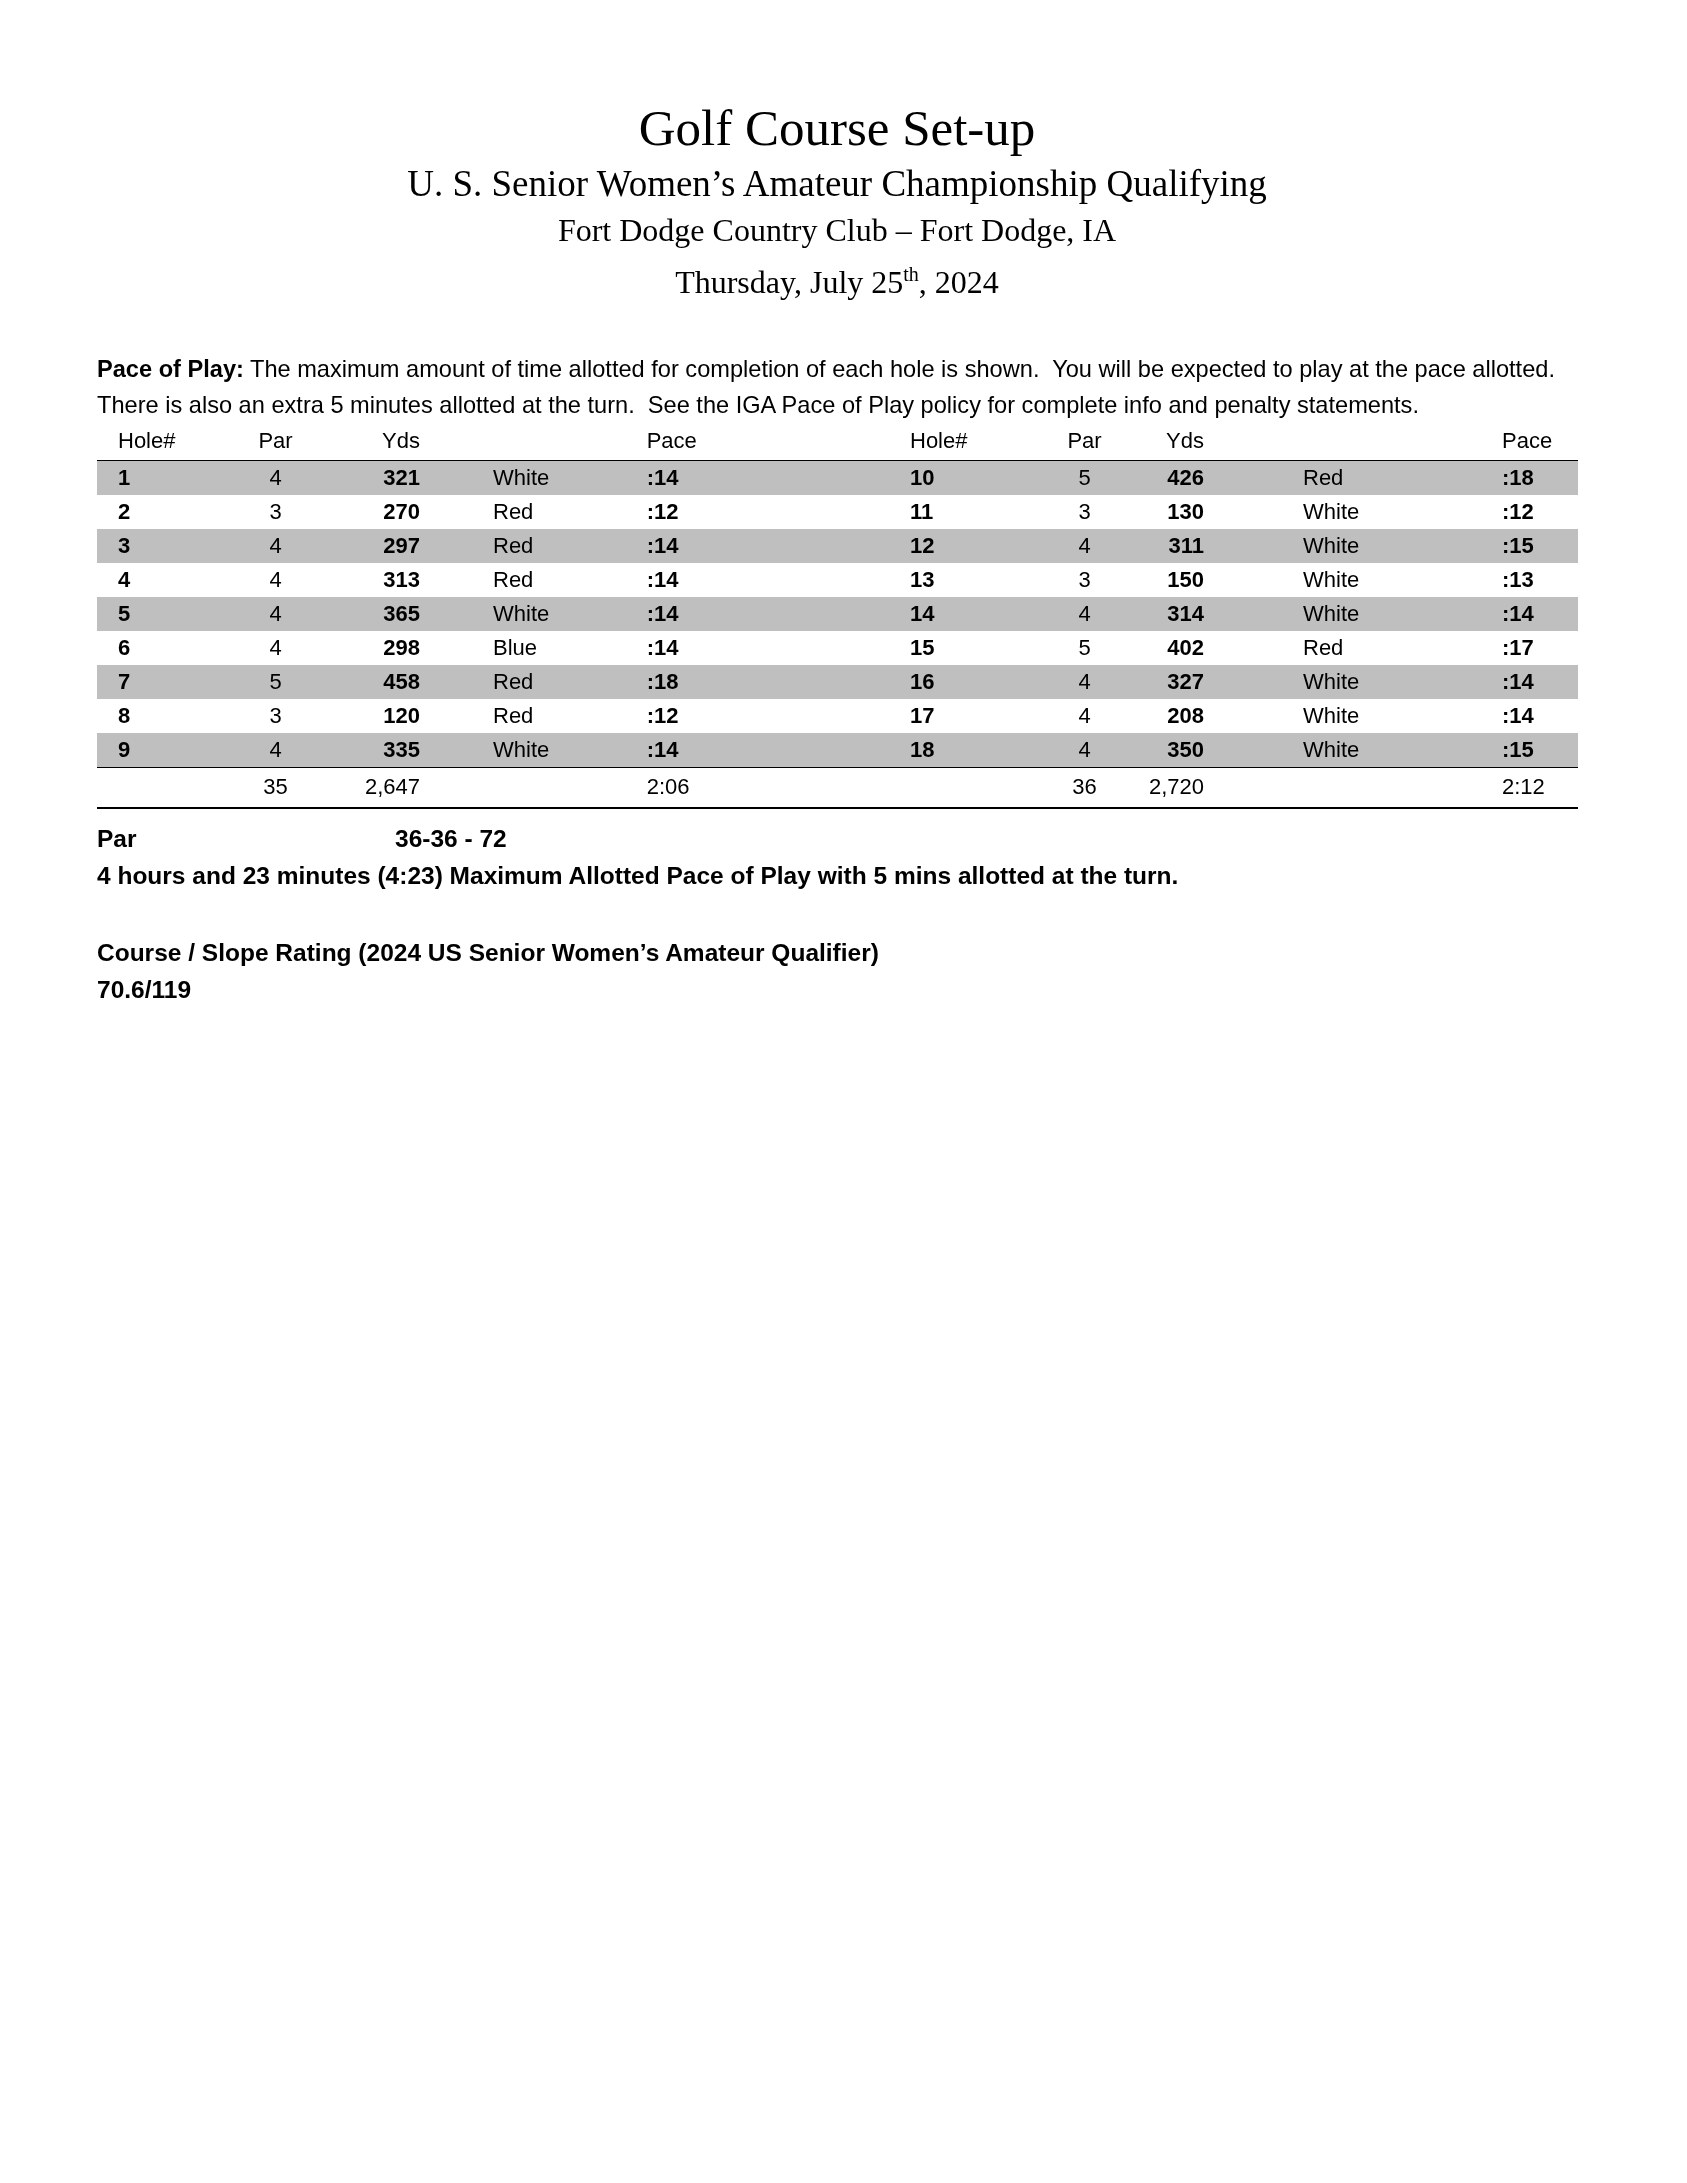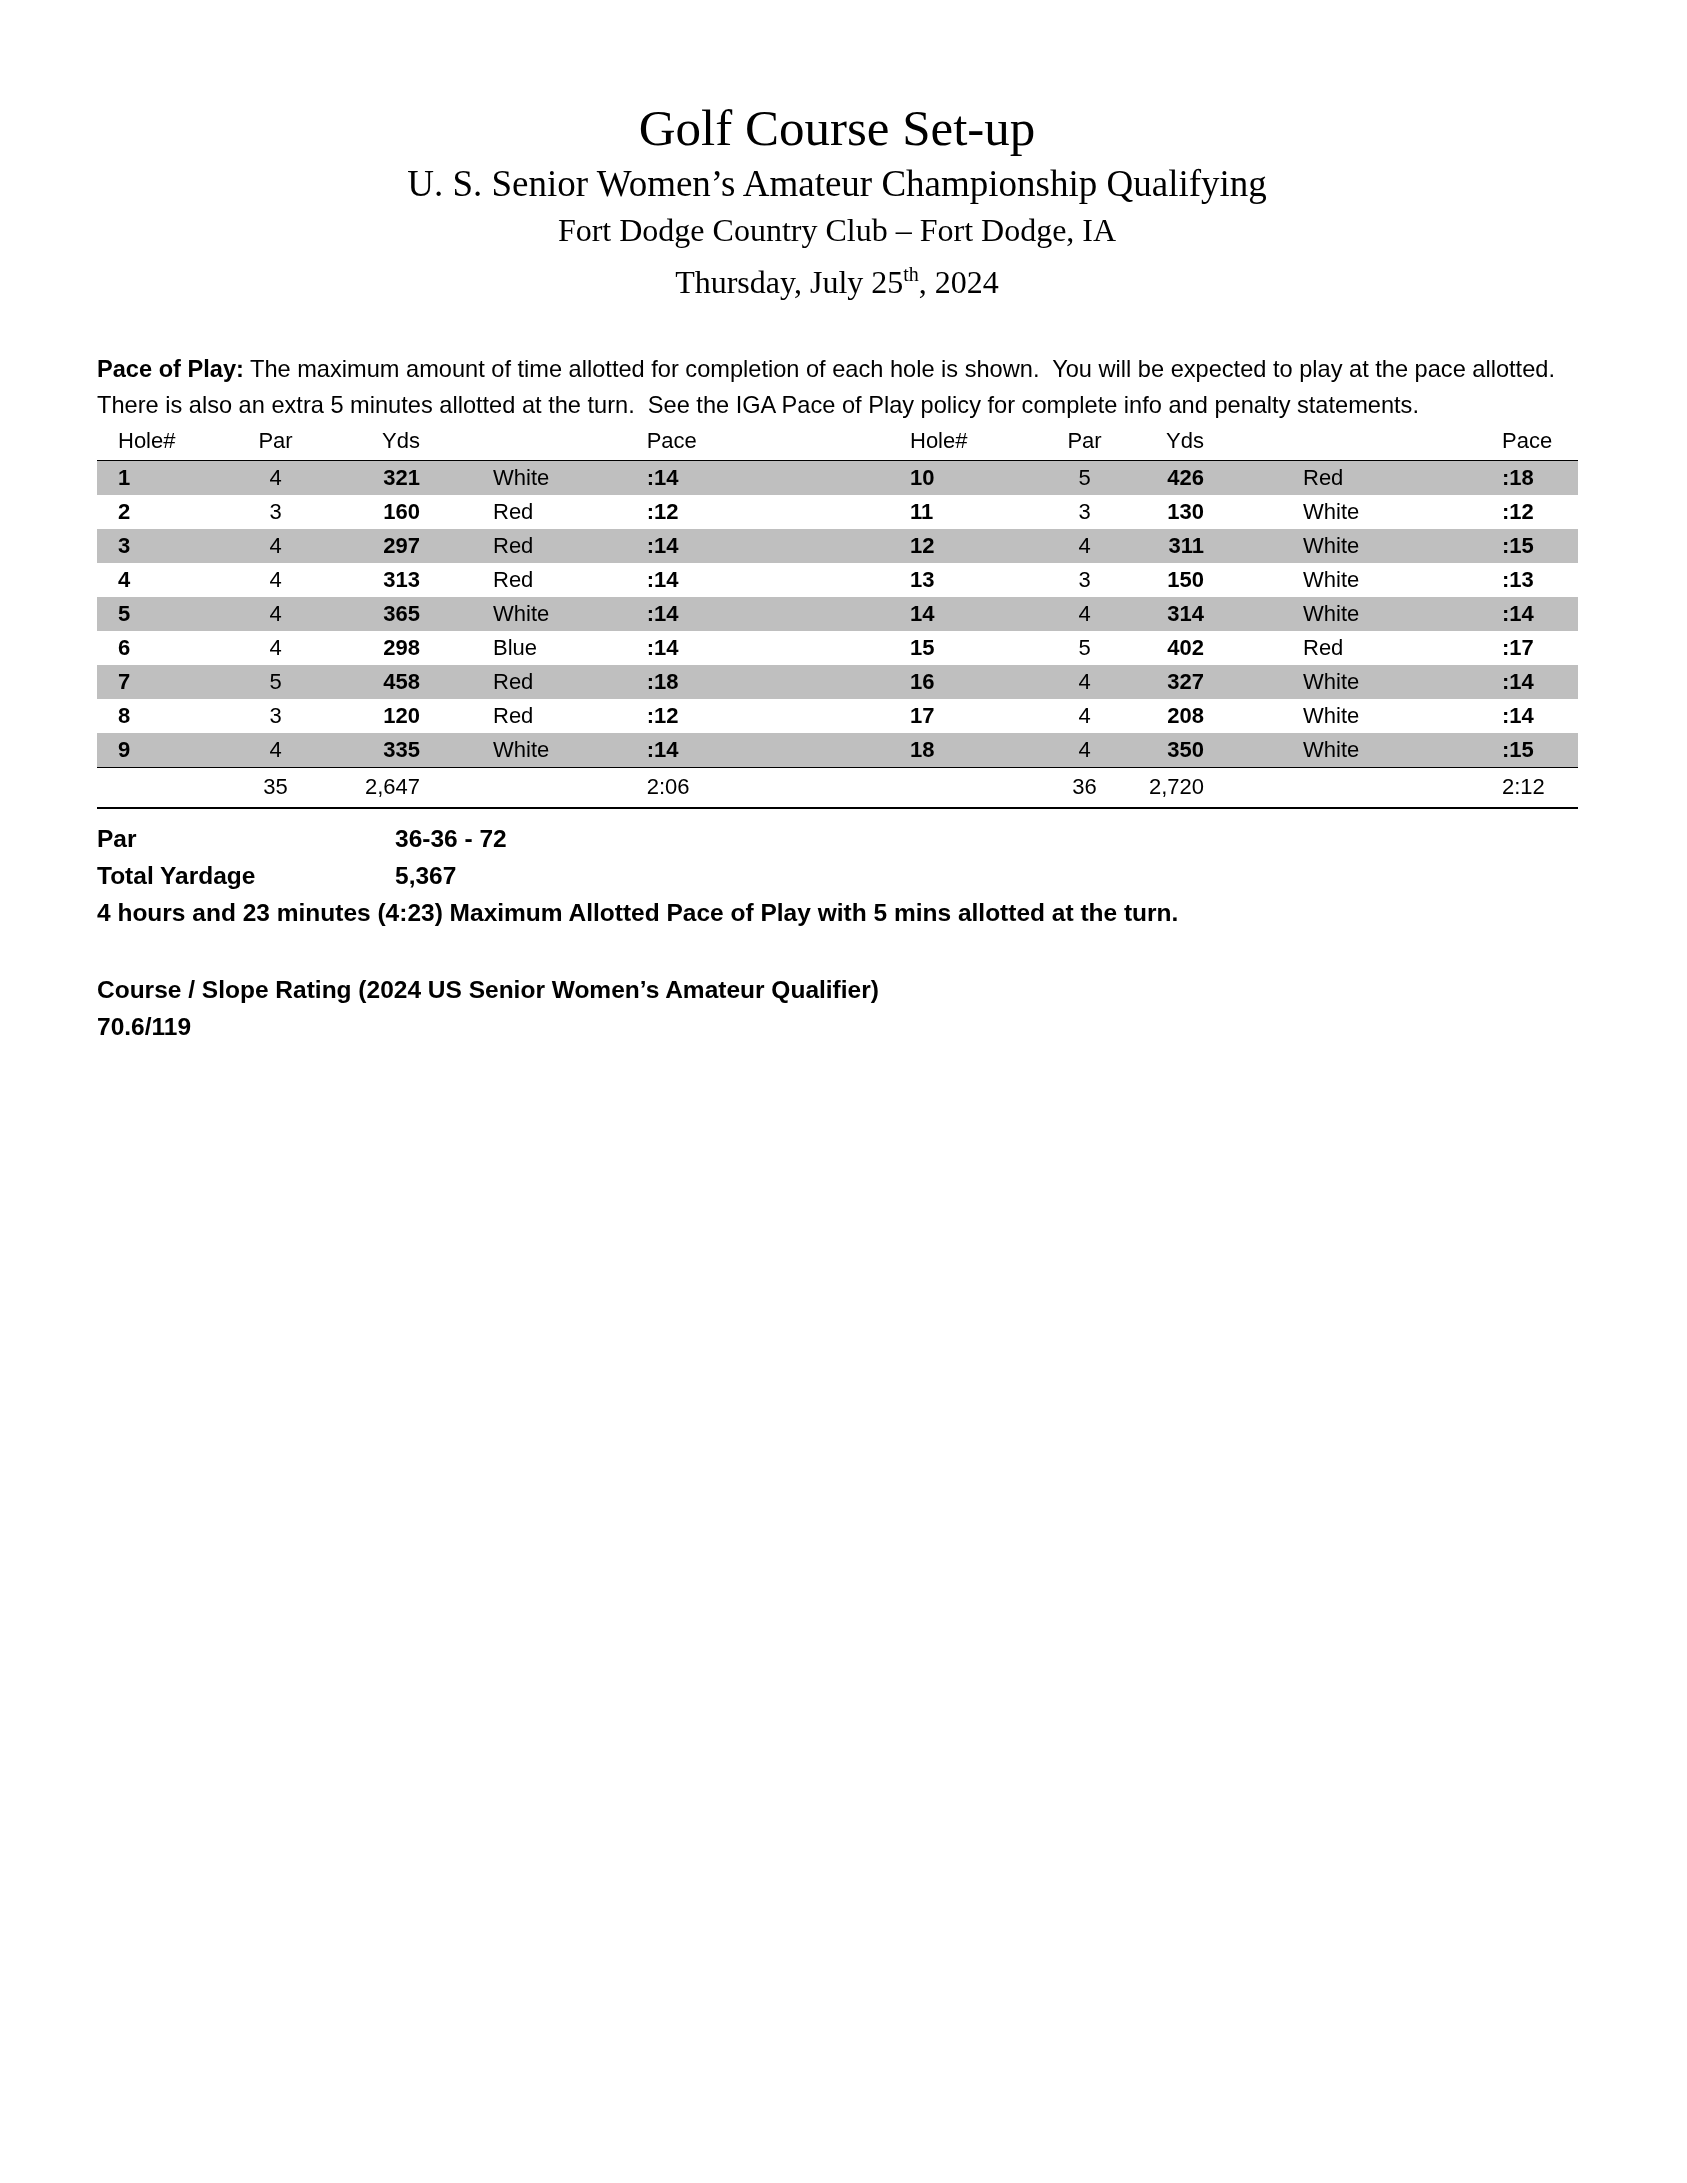--- a/index.html
+++ b/index.html
@@ -91,21 +91,21 @@
           <div class="cell c5 bold">:14</div>
           <div class="cell c6 bold">10</div>
           <div class="cell c7">5</div>
           <div class="cell c8 bold">426</div>
           <div class="cell c9">Red</div>
           <div class="cell c10 bold">:18</div>
         </div>
         <div class="trow">
           <div class="cell c1 bold">2</div>
           <div class="cell c2">3</div>
-          <div class="cell c3 bold">160</div>
+          <div class="cell c3 bold">270</div>
           <div class="cell c4">Red</div>
           <div class="cell c5 bold">:12</div>
           <div class="cell c6 bold">11</div>
           <div class="cell c7">3</div>
           <div class="cell c8 bold">130</div>
           <div class="cell c9">White</div>
           <div class="cell c10 bold">:12</div>
         </div>
         <div class="trow shaded">
           <div class="cell c1 bold">3</div>
@@ -205,24 +205,20 @@
       <div class="cell c9"></div>
       <div class="cell c10">2:12</div>
     </div>
   </div>
 
   <div class="summary">
     <div class="sumrow">
       <span class="slabel">Par</span>
       <span>36-36 - 72</span>
     </div>
-    <div class="sumrow">
-      <span class="slabel">Total Yardage</span>
-      <span>5,367</span>
-    </div>
     <div>4 hours and 23 minutes (4:23) Maximum Allotted Pace of Play with 5 mins allotted at the turn.</div>
   </div>
 
   <div class="rating-block">
     <div>Course / Slope Rating (2024 US Senior Women’s Amateur Qualifier)</div>
     <div>70.6/119</div>
   </div>
 
 </div>
 

